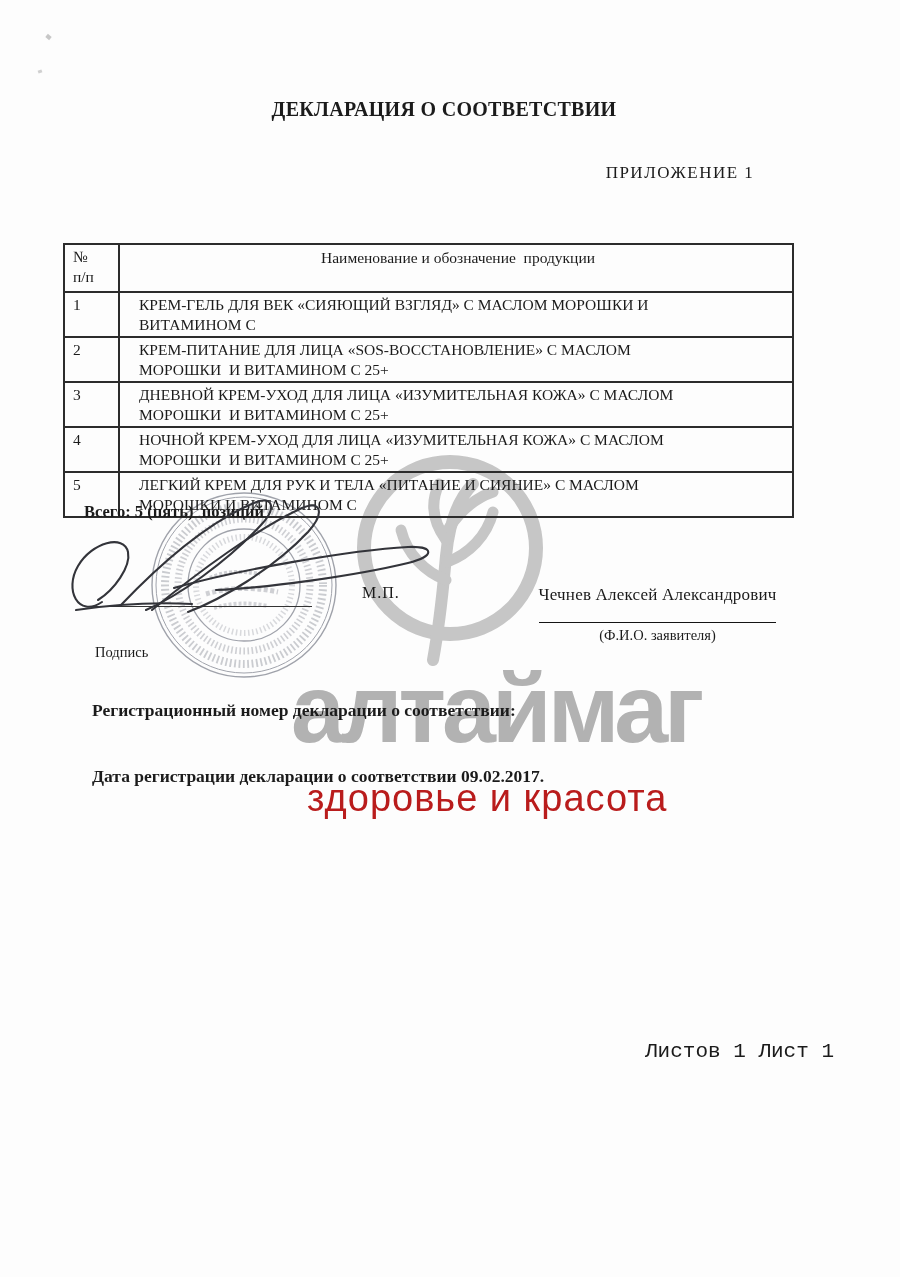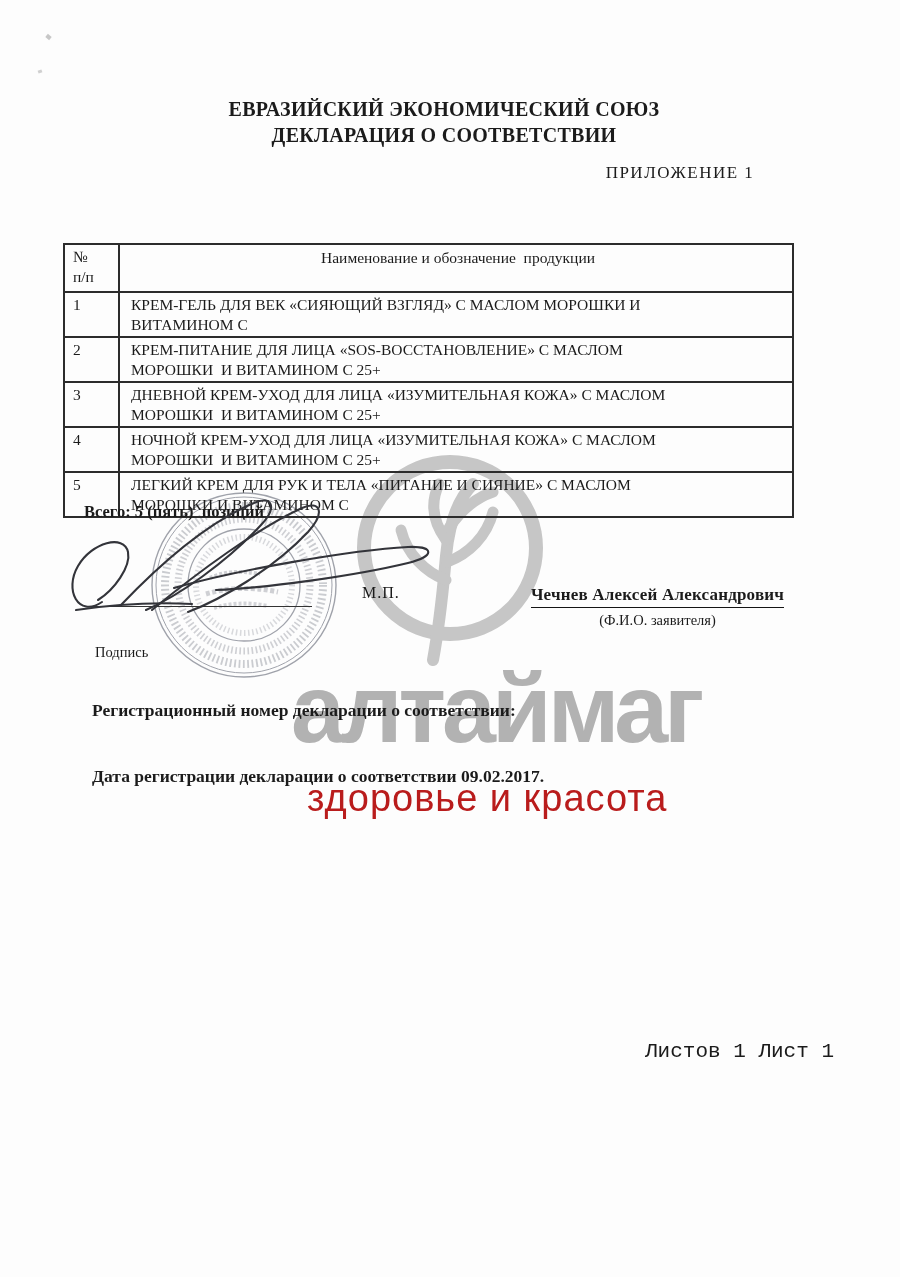--- a/index.html
+++ b/index.html
@@ -41,34 +41,34 @@
   #prod-table{
     position:absolute;left:63px;top:243px;z-index:3;
     border-collapse:collapse;width:731px;table-layout:fixed;
     font-size:15.5px;line-height:20px;background:transparent;
   }
   #prod-table td,#prod-table th{
     border:2px solid #2c2c2c;vertical-align:top;
     padding:2px 4px 1px 8px;font-weight:normal;text-align:left;
   }
   #prod-table .col-num{width:41px;}
-  #prod-table .cell-name{padding-left:11px;}
+  #prod-table .cell-name{padding-left:19px;}
   #prod-table thead th{height:42px;}
   #prod-table thead .hdr-name{text-align:center;padding-top:3px;margin-top:14px;}
   #prod-table tbody tr{height:40px;}
   .pre{white-space:pre-wrap;}
   #total-line{left:84px;top:502px;font-weight:bold;font-size:16.5px;}
   
   #sig-line{left:90px;top:606px;width:222px;border-top:1.6px solid #333;height:0;}
   #sig-caption{left:95px;top:611px;font-size:14.5px;margin-top:33px;}
   #mp-label{left:362px;top:584px;font-size:16px;letter-spacing:1px;}
   #applicant{left:515px;top:585px;width:285px;text-align:center;}
   #applicant .name{
-    display:inline-block;font-weight:bold;font-size:17px;
-    border-bottom:1.8px solid #141414;padding-bottom:2px;letter-spacing:.2px;
+    display:inline-block;font-weight:normal;font-size:17px;
+    border-bottom:1.8px solid #141414;padding-bottom:17px;letter-spacing:.2px;
   }
   #applicant .caption{font-size:14.5px;margin-top:4px;}
   
   #reg-label{left:92px;top:700px;font-weight:bold;font-size:17.5px;}
   #reg-number{left:92px;top:725px;font-weight:bold;font-size:17.5px;letter-spacing:.3px;}
   #reg-date{left:92px;top:766px;font-weight:bold;font-size:17.5px;}
   #sheets{left:645px;top:1040px;font-size:21px;font-family:Liberation Mono, monospace;}
   
   .speck{position:absolute;background:#9a9a9a;z-index:3;}
   #speck1{left:46px;top:35px;width:5px;height:4px;transform:rotate(40deg);opacity:.55;}
@@ -91,21 +91,20 @@
       </g>
     </svg>
     <div class="wm-brand">алтаймаг</div>
     <div class="wm-tagline">здоровье и красота</div>
   </div>
 
   <div class="speck" id="speck1"></div>
   <div class="speck" id="speck2"></div>
 
   <div class="doc" id="title-block">
-    <div>ЕВРАЗИЙСКИЙ ЭКОНОМИЧЕСКИЙ СОЮЗ</div>
     <div>ДЕКЛАРАЦИЯ О СООТВЕТСТВИИ</div>
   </div>
   <div class="doc" id="annex">ПРИЛОЖЕНИЕ 1</div>
 
   <table id="prod-table">
     <thead>
       <tr>
         <th class="col-num">
           <div>№</div>
           <div>п/п</div>

